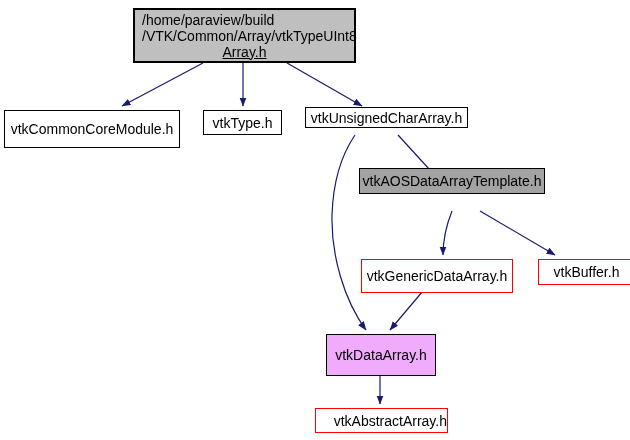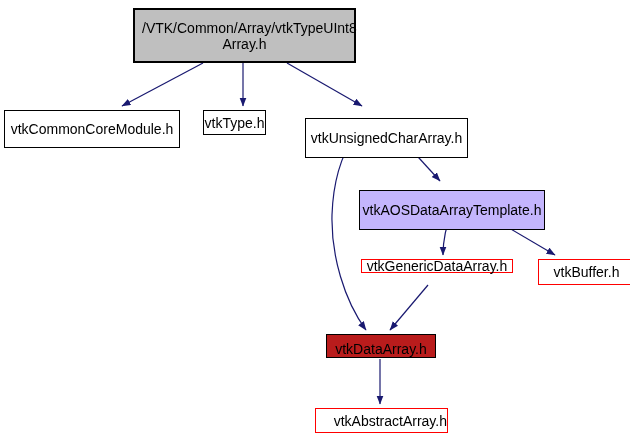--- a/index.html
+++ b/index.html
@@ -46,20 +46,21 @@
     flex-direction: column;
     align-items: stretch;
     justify-content: center;
     padding: 0 7px;
   }
   .node.multi .line {
     text-align: left;
   }
   .node.multi .line:last-child {
     text-align: center;
+    text-decoration: underline;
   }
 </style>
 </head>
 <body>
 
 <div id="canvas" style="width: 630px; height: 440px; background: rgb(255, 255, 255);">
   <svg id="edge-layer" viewBox="0 0 630 440">
     <defs>
       <marker id="arrow" markerWidth="10" markerHeight="8" refX="8.5" refY="3.5" orient="auto" markerUnits="userSpaceOnUse">
         <path id="arrowhead-path" d="M0,0 L9,3.5 L0,7 z" fill="#191970"></path>
@@ -70,40 +71,41 @@
       <path class="edge" d="M287,63 L362,106" stroke="#191970" marker-end="url(#arrow)"></path>
       <path class="edge" d="M398,135 L440,181" stroke="#191970" marker-end="url(#arrow)"></path>
       <path class="edge" d="M355,135 C340,157 333,185 332,215 C331,255 344,300 366,330" stroke="#191970" marker-end="url(#arrow)"></path>
       <path class="edge" d="M452,211 C446,226 443,241 443,255" stroke="#191970" marker-end="url(#arrow)"></path>
       <path class="edge" d="M480,211 L555,255" stroke="#191970" marker-end="url(#arrow)"></path>
       <path class="edge" d="M428,285 L390,330" stroke="#191970" marker-end="url(#arrow)"></path>
       <path class="edge" d="M380,359 L380,404" stroke="#191970" marker-end="url(#arrow)"></path>
     </svg>
 
 <div class="node multi" style="left: 133px; top: 8px; width: 223px; height: 55px; background: rgb(191, 191, 191); border-color: rgb(0, 0, 0); border-width: 2px;">
+      <div class="line">/home/paraview/build</div>
       <div class="line">/VTK/Common/Array/vtkTypeUInt8</div>
       <div class="line">Array.h</div>
     </div>
     <div class="node" style="left: 4px; top: 110px; width: 176px; height: 38px; background: rgb(255, 255, 255); border-color: rgb(0, 0, 0); border-width: 1px;">
       <span>vtkCommonCoreModule.h</span>
     </div>
-    <div class="node" style="left: 203px; top: 110px; width: 63px; height: 25px; background: rgb(255, 255, 255); border-color: rgb(0, 0, 0); border-width: 1px;">
+    <div class="node" style="left: 203px; top: 110px; width: 79px; height: 25px; background: rgb(255, 255, 255); border-color: rgb(0, 0, 0); border-width: 1px;">
       <span>vtkType.h</span>
     </div>
-    <div class="node" style="left: 305px; top: 118px; width: 163px; height: 40px; background: rgb(255, 255, 255); border-color: rgb(0, 0, 0); border-width: 1px;">
+    <div class="node" style="left: 305px; top: 107px; width: 163px; height: 21px; background: rgb(255, 255, 255); border-color: rgb(0, 0, 0); border-width: 1px;">
       <span>vtkUnsignedCharArray.h</span>
     </div>
-    <div class="node" style="left: 359px; top: 190px; width: 186px; height: 40px; background: #c4b5fd; border-color: rgb(0, 0, 0); border-width: 1px;">
+    <div class="node" style="left: 359px; top: 168px; width: 186px; height: 26px; background: #a3a3a3; border-color: rgb(0, 0, 0); border-width: 1px;">
       <span>vtkAOSDataArrayTemplate.h</span>
     </div>
-    <div class="node" style="left: 361px; top: 259px; width: 152px; height: 14px; background: rgb(255, 255, 255); border-color: rgb(255, 0, 0); border-width: 1px;">
+    <div class="node" style="left: 361px; top: 259px; width: 152px; height: 34px; background: rgb(255, 255, 255); border-color: rgb(255, 0, 0); border-width: 1px;">
       <span>vtkGenericDataArray.h</span>
     </div>
     <div class="node" style="left: 538px; top: 259px; width: 97px; height: 26px; background: rgb(255, 255, 255); border-color: rgb(255, 0, 0); border-width: 1px;">
       <span>vtkBuffer.h</span>
     </div>
-    <div class="node" style="left: 326px; top: 334px; width: 110px; height: 24px; background: #b91c1c; border-color: rgb(0, 0, 0); border-width: 1px; align-items: flex-end;">
+    <div class="node" style="left: 326px; top: 334px; width: 110px; height: 42px; background: #f0abfc; border-color: rgb(0, 0, 0); border-width: 1px;">
       <span>vtkDataArray.h</span>
     </div>
     <div class="node" style="left: 315px; top: 408px; width: 133px; height: 25px; background: rgb(255, 255, 255); border-color: rgb(255, 0, 0); border-width: 1px; justify-content: flex-end;">
       <span>vtkAbstractArray.h</span>
     </div>
   </div>
 
 </body></html>

